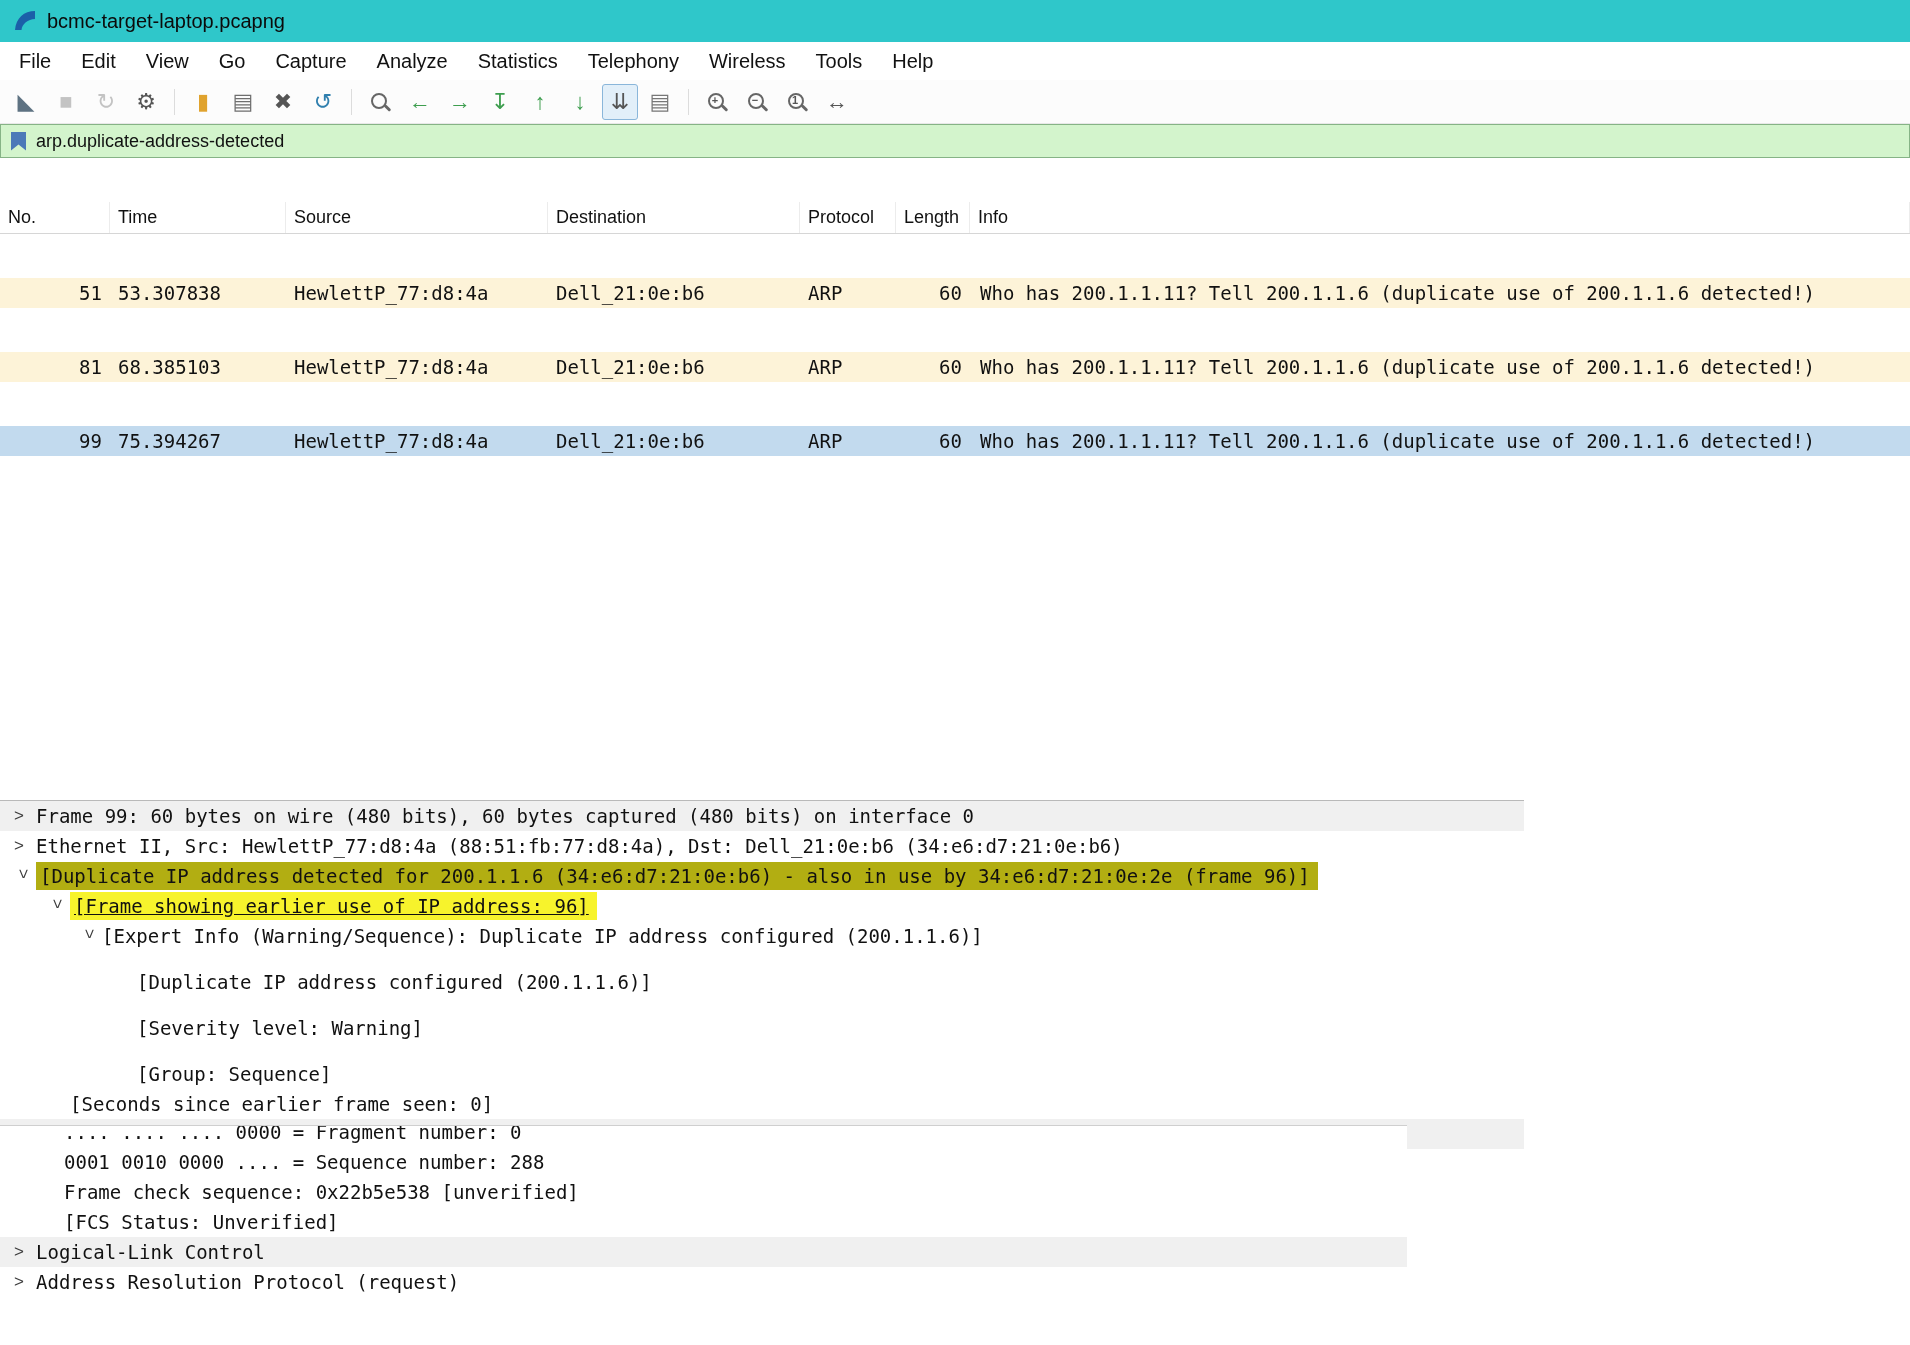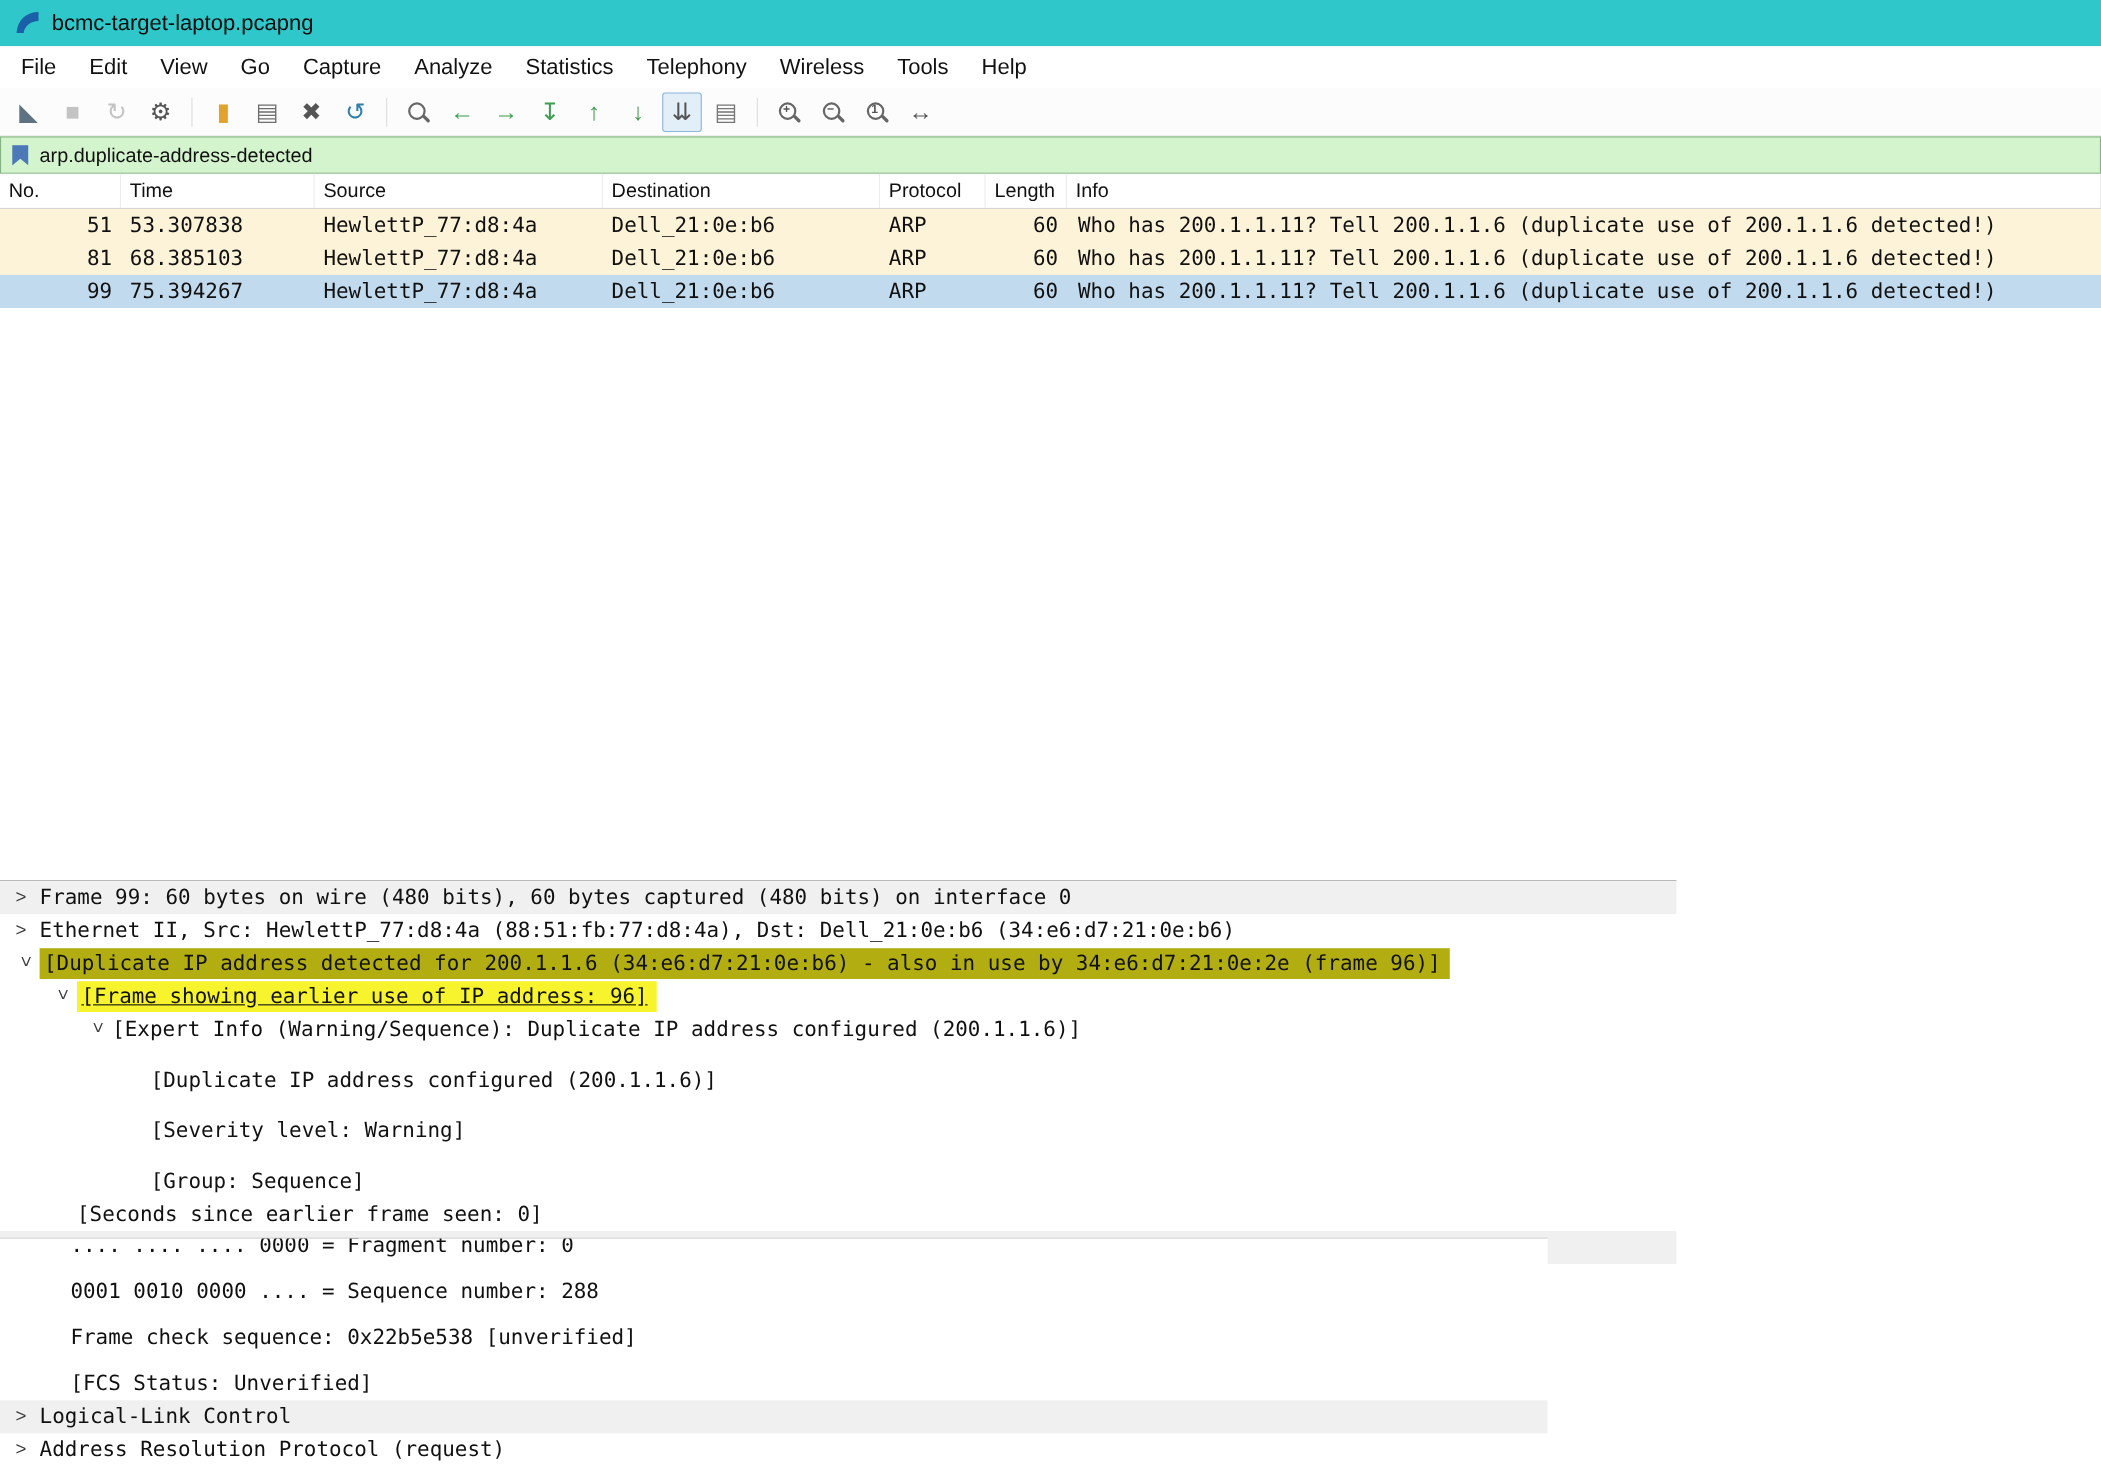--- a/index.html
+++ b/index.html
@@ -24,40 +24,40 @@
   .mag::before { content:""; position:absolute; left:1px; top:1px; width:12px; height:12px; border:2px solid #666; border-radius:50%; }
   .mag::after { content:""; position:absolute; width:3px; height:8px; background:#666; right:1px; bottom:0; transform:rotate(-45deg); border-radius:2px; }
   .mag .inner { position:absolute; left:1px; top:1px; width:14px; height:14px; font-size:11px; line-height:14px; text-align:center; color:#555; font-weight:bold; }
 
   
   .filterbar { height:34px; background:var(--filter-bg,#d3f4cc); border:1px solid var(--filter-border,#86b386); display:flex; align-items:center; padding:0 10px; gap:10px; }
   .bookmark { width:15px; height:19px; background:#4b79b8; clip-path:polygon(0 0,100% 0,100% 100%,50% 68%,0 100%); flex:0 0 15px; }
   .filter-text { font-family:Liberation Sans, sans-serif; font-size:18px; color:#111; }
 
   
-  .pkt-grid { display:grid; grid-template-columns:110px 176px 262px 252px 96px 74px 1fr; }
+  .pkt-grid { display:grid; grid-template-columns:110px 176px 262px 252px 96px 74px 1fr;margin-top:44px; }
   .pkt-header { height:32px; background:#ffffff; border-bottom:1px solid #d6d6d6; font-size:18px; }
   .hcell { display:flex; align-items:center; padding:0 8px; border-right:1px solid #ececec; overflow:hidden; white-space:nowrap; }
   .pkt-row { height:30px; font-family:"DejaVu Sans Mono", monospace; font-size:19px; background:var(--arp-row-bg,#fdf3d8); }
   .pkt-row.selected { background:var(--selected-row-bg,#c2daee); }
   .pcell { display:flex; align-items:center; padding:0 8px; overflow:hidden; white-space:nowrap; }
   .pcell.cell-no, .pcell.cell-length { justify-content:flex-end; }
   .pcell.cell-info { padding-left:10px; }
 
   
   .details { position:absolute; left:0; top:800px; width:1524px; border-top:1px solid #b9b9b9; background:#fff; font-family:"DejaVu Sans Mono", monospace; font-size:19px; }
   .pane2 { position:absolute; left:0; top:1125px; width:1407px; height:220px; overflow:hidden; border-top:1px solid #cfcfcf; background:#fff; font-family:"DejaVu Sans Mono", monospace; font-size:19px; }
   .pane2 .d-row:first-child { margin-top:-9px; }
   .d-row { height:30px; display:flex; align-items:center; white-space:nowrap; }
   .d-row.stripe { background:var(--stripe-bg,#f0f0f0); }
   .lvl-0 { padding-left:14px; }
   .lvl-1 { padding-left:48px; }
   .lvl-2 { padding-left:80px; }
   .lvl-3 { padding-left:115px;margin-top:16px; }
-  .lvl-b1 { padding-left:42px;margin-top:12px; }
+  .lvl-b1 { padding-left:42px; }
   .chev { width:22px; flex:0 0 22px; color:#3c3c3c; font-size:17px; font-family:"Liberation Sans", sans-serif; }
   .chev.has::before { content:">"; }
   .chev.has.open { transform:rotate(90deg); transform-origin:8px 55%; }
   .d-label { padding:2px 4px 2px 0; }
   .d-label.hl-olive { background:var(--expert-warn-bg,#b2ae12); padding:3px 8px 3px 4px; }
   .d-label.hl-yellow { background:var(--linked-frame-bg,#f7f32c); padding:3px 8px 3px 4px; }
   .d-label.link { text-decoration:underline; }
 </style>
 </head>
 <body>

